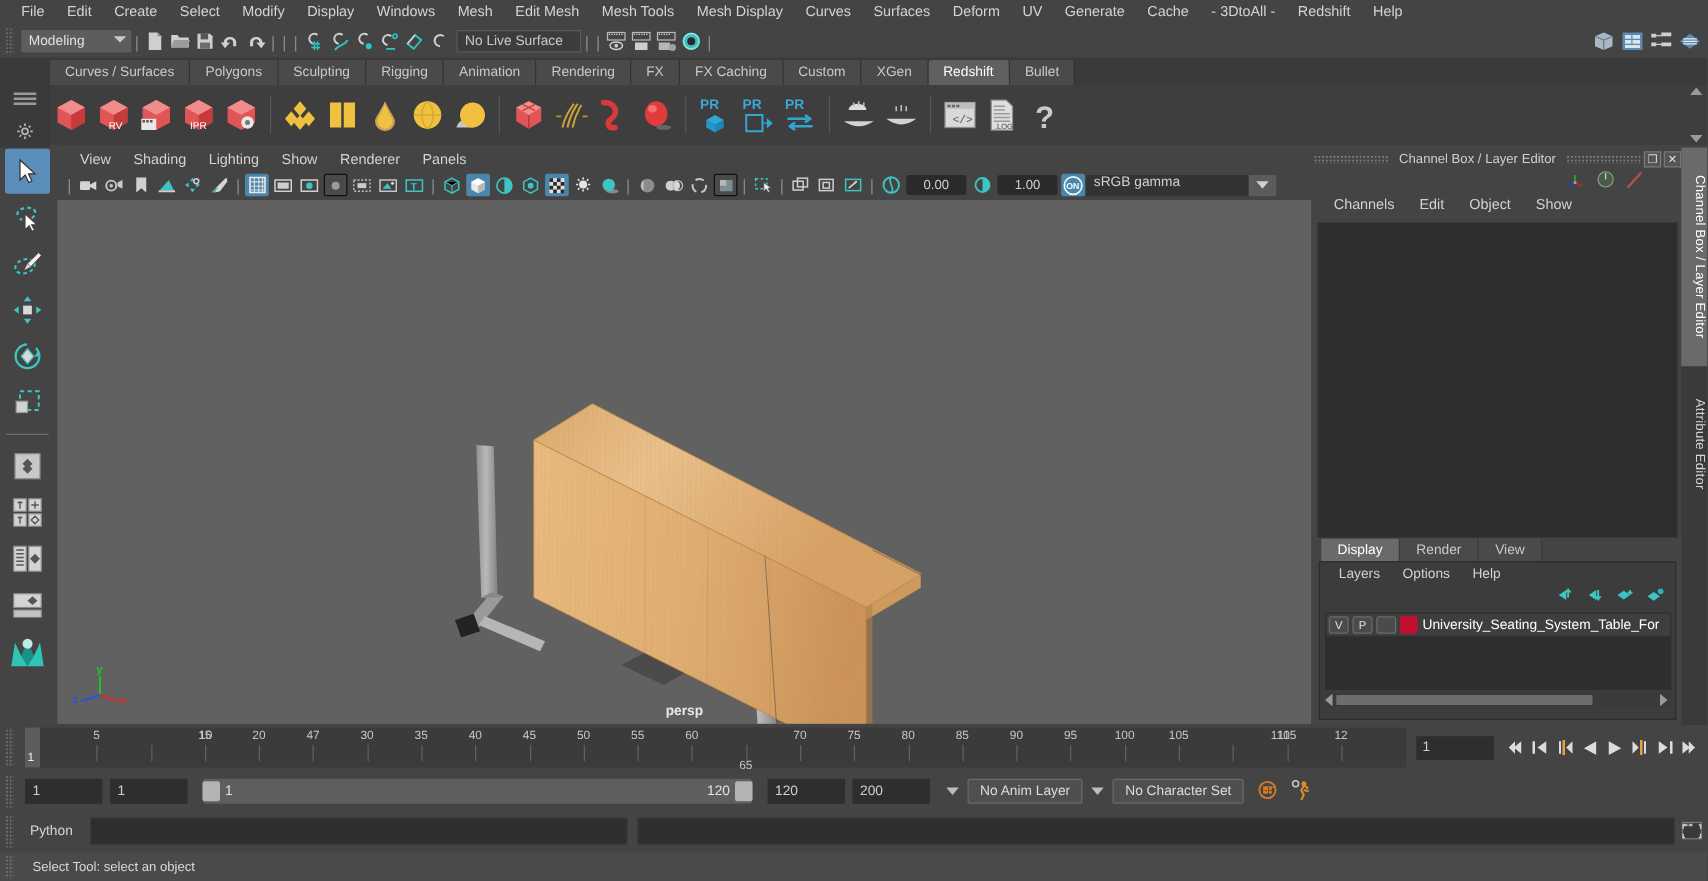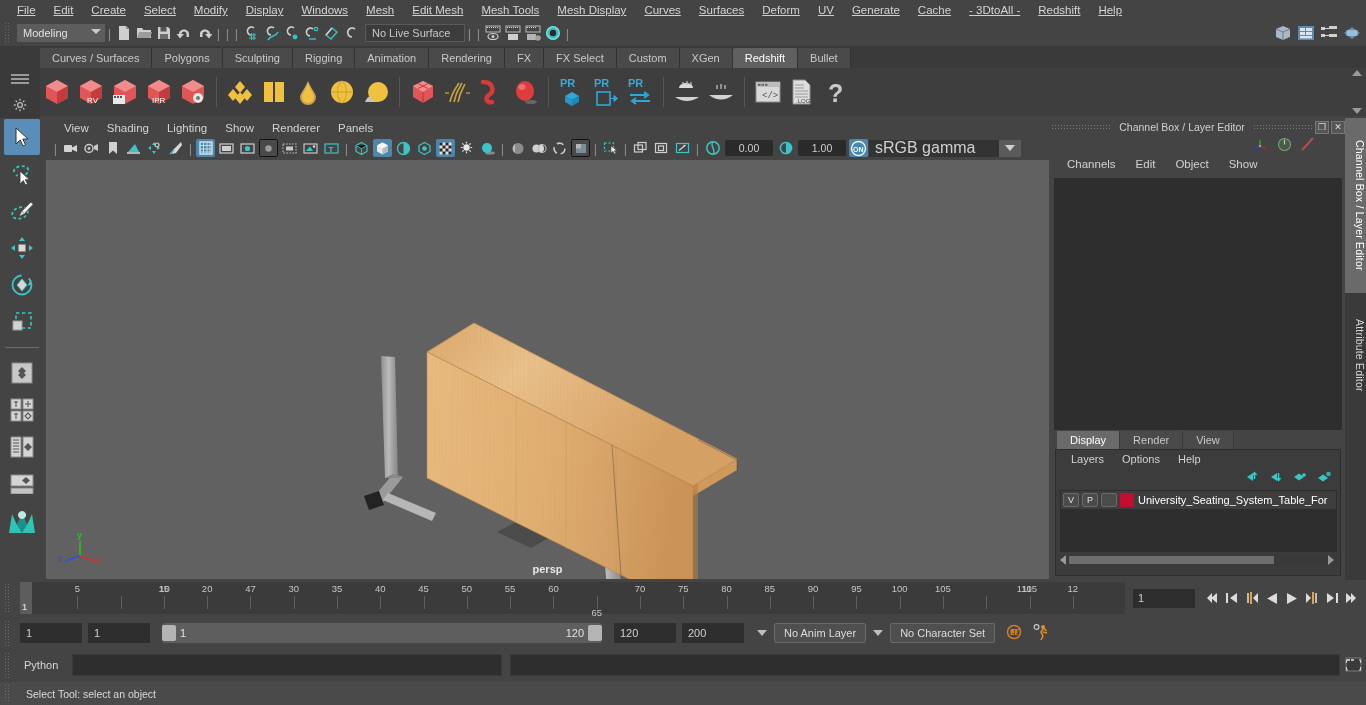--- a/index.html
+++ b/index.html
@@ -7,21 +7,21 @@
   body {
     background:#444444;
     font-family:"Liberation Sans", sans-serif;
     font-size:11px;
     color:#cfcfcf;
     -webkit-font-smoothing: antialiased;
   }
   .app { position:relative; width:1366px; height:705px; }
 
   
-  .menubar { height:20px; background:#444444; display:flex; align-items:center; padding-left:8px;text-decoration:underline; }
+  .menubar { height:20px; background:#444444; display:flex; align-items:center; padding-left:8px; }
   .menubar .mi { padding:0 9px; font-size:11.5px; color:#d4d4d4; line-height:20px; white-space:nowrap; }
 
   
   .statusline { height:26px; background:#444444; display:flex; align-items:center; padding-left:4px; gap:0px; }
   .gripdots { width:7px; height:22px; background-image:radial-gradient(#777 0.8px, transparent 0.9px);
               background-size:3px 3px; opacity:.75; }
   .menu-mode { width:88px; height:18px; background:#5d5d5d; border:none; color:#e0e0e0;
                font-size:11px; display:flex; align-items:center; padding-left:6px; position:relative; margin-left:6px;}
   .menu-mode .arw { position:absolute; right:4px; top:5px; width:0;height:0;
         border-left:5px solid transparent;border-right:5px solid transparent;border-top:5px solid #cacaca;}
@@ -61,22 +61,22 @@
   
   .vp { position:absolute; left:45px; top:118px; width:1005px; height:462px; background:#444; }
   .vp-menubar { height:20px; display:flex; align-items:center; padding-left:10px; }
   .vp-menubar .mi { padding:0 9px; font-size:11.5px; color:#d2d2d2; line-height:20px; }
   .vp-tools { height:20px; display:flex; align-items:center; padding-left:6px; gap:0px;}
   .vtb { width:19px;height:18px;display:flex;align-items:center;justify-content:center; margin:0 1px;}
   .vtb.on { background:#4b87ad; border-radius:2px;}
   .vtb.framed { border:1px solid #111; background:#4a4a4a; border-radius:2px;}
   .numfield { width:48px;height:16px;background:#2a2a2a;color:#cfcfcf;font-size:10.5px;
               display:flex;align-items:center;justify-content:center; margin:0 2px; border-radius:2px;}
-  .gammabox { width:130px;height:17px;background:#333;color:#d0d0d0;font-size:16px;
-              display:flex;align-items:center;padding-left:6px;}
+  .gammabox { width:130px;height:17px;background:#333;color:#d0d0d0;font-size:11px;
+              display:flex;padding-left:6px;}
   .gammaarrow { width:22px;height:17px;background:#5b5b5b;display:flex;align-items:center;justify-content:center;}
   .viewcanvas { position:absolute; left:1px; top:42px; width:1003px; height:419px; overflow:hidden;
                 background:#606060; }
   .persp-label { position:absolute; bottom:4px; left:0; width:100%; text-align:center;
                  font-size:11px; color:#e8e8e8; font-weight:bold; }
 
   
   .rightpanel { position:absolute; left:1051px; top:118px; width:294px; height:462px; background:#444; }
   .rp-title { height:18px; display:flex; align-items:center; justify-content:center; position:relative; }
   .rp-title .dots { flex:1; height:7px; background-image:radial-gradient(#7d7d7d 0.7px, transparent 0.8px);
@@ -338,21 +338,21 @@
   </div>
 
   <div class="shelf-tabs" id="shelftabs">
       <span class="shelf-tab">Curves / Surfaces</span>
       <span class="shelf-tab">Polygons</span>
       <span class="shelf-tab">Sculpting</span>
       <span class="shelf-tab">Rigging</span>
       <span class="shelf-tab">Animation</span>
       <span class="shelf-tab">Rendering</span>
       <span class="shelf-tab">FX</span>
-      <span class="shelf-tab">FX Select</span>
+      <span class="shelf-tab">FX Caching</span>
       <span class="shelf-tab">Custom</span>
       <span class="shelf-tab">XGen</span>
       <span class="shelf-tab active">Redshift</span>
       <span class="shelf-tab">Bullet</span>
     </div>
   <div class="shelf-bar">
     <div class="shelf-left">
       <div class="shelf-hamb">
           <i></i>
           <i></i>

